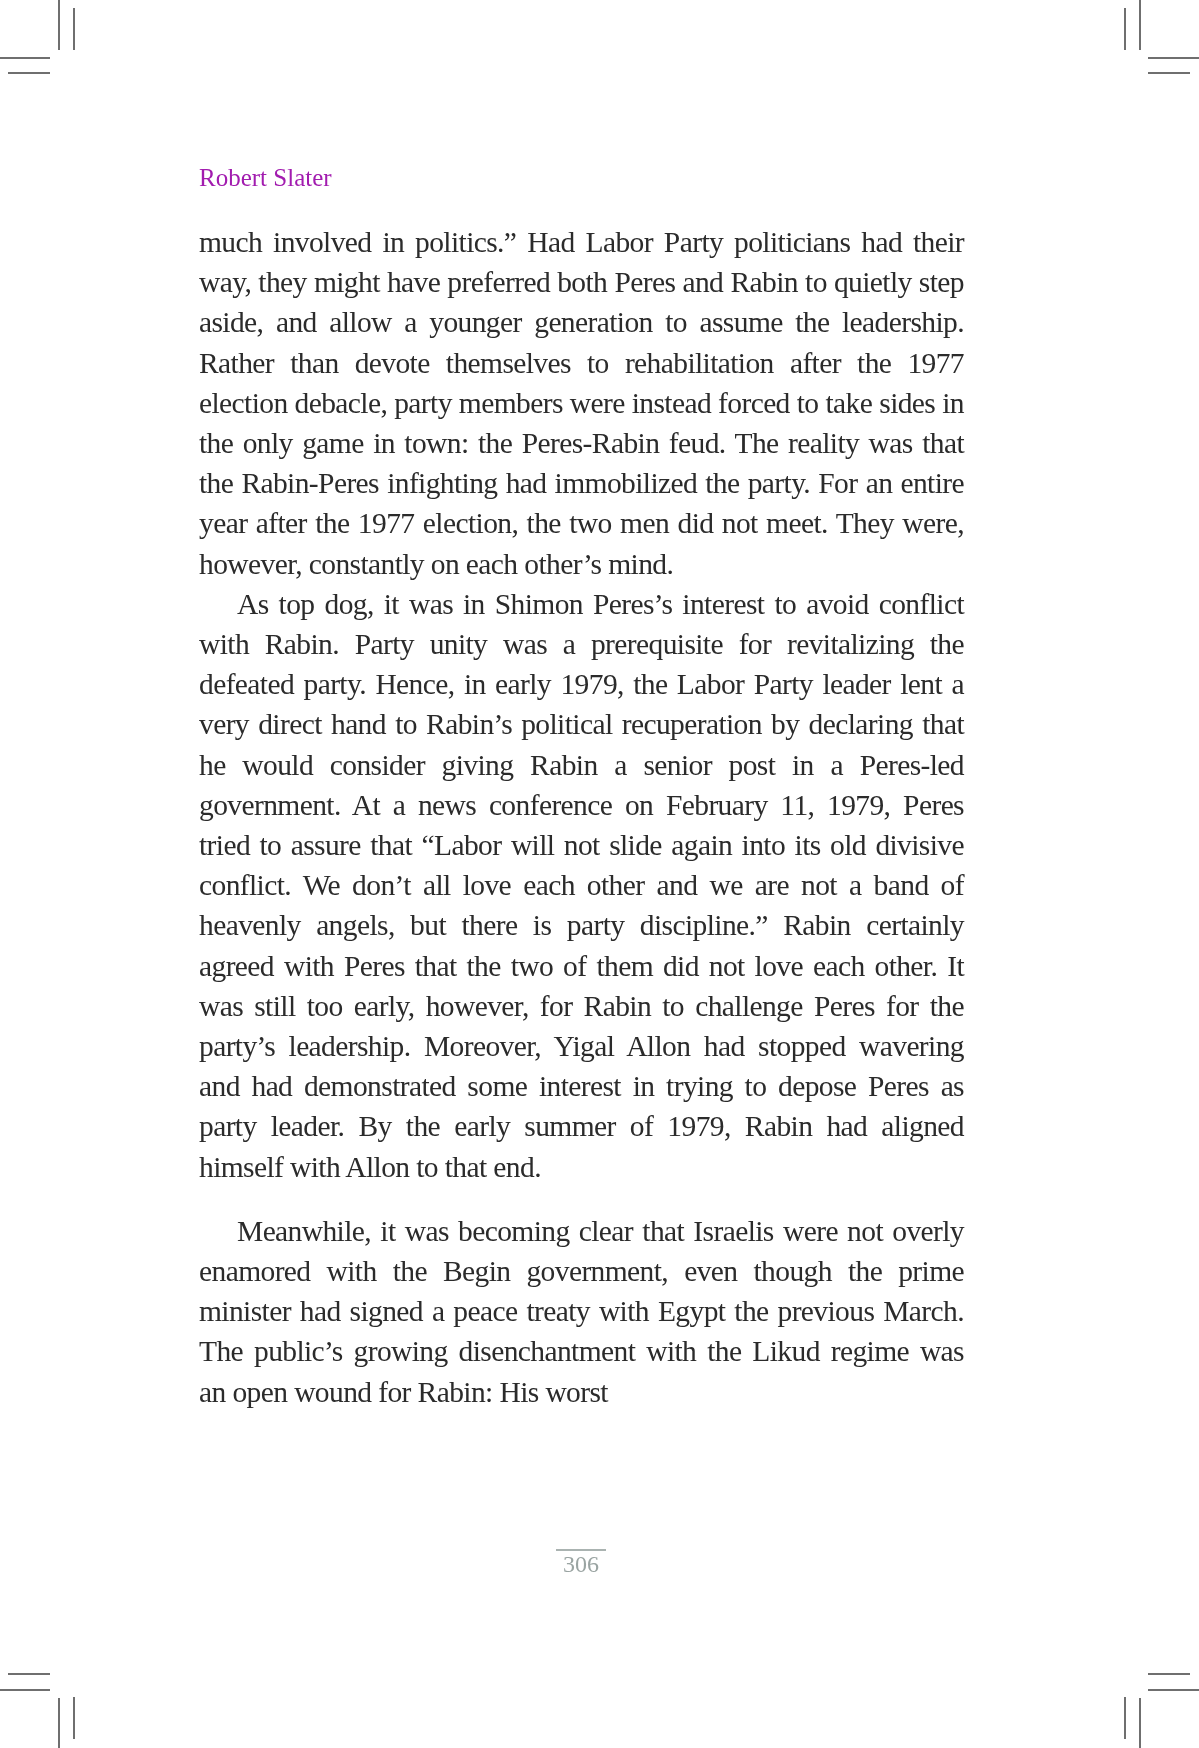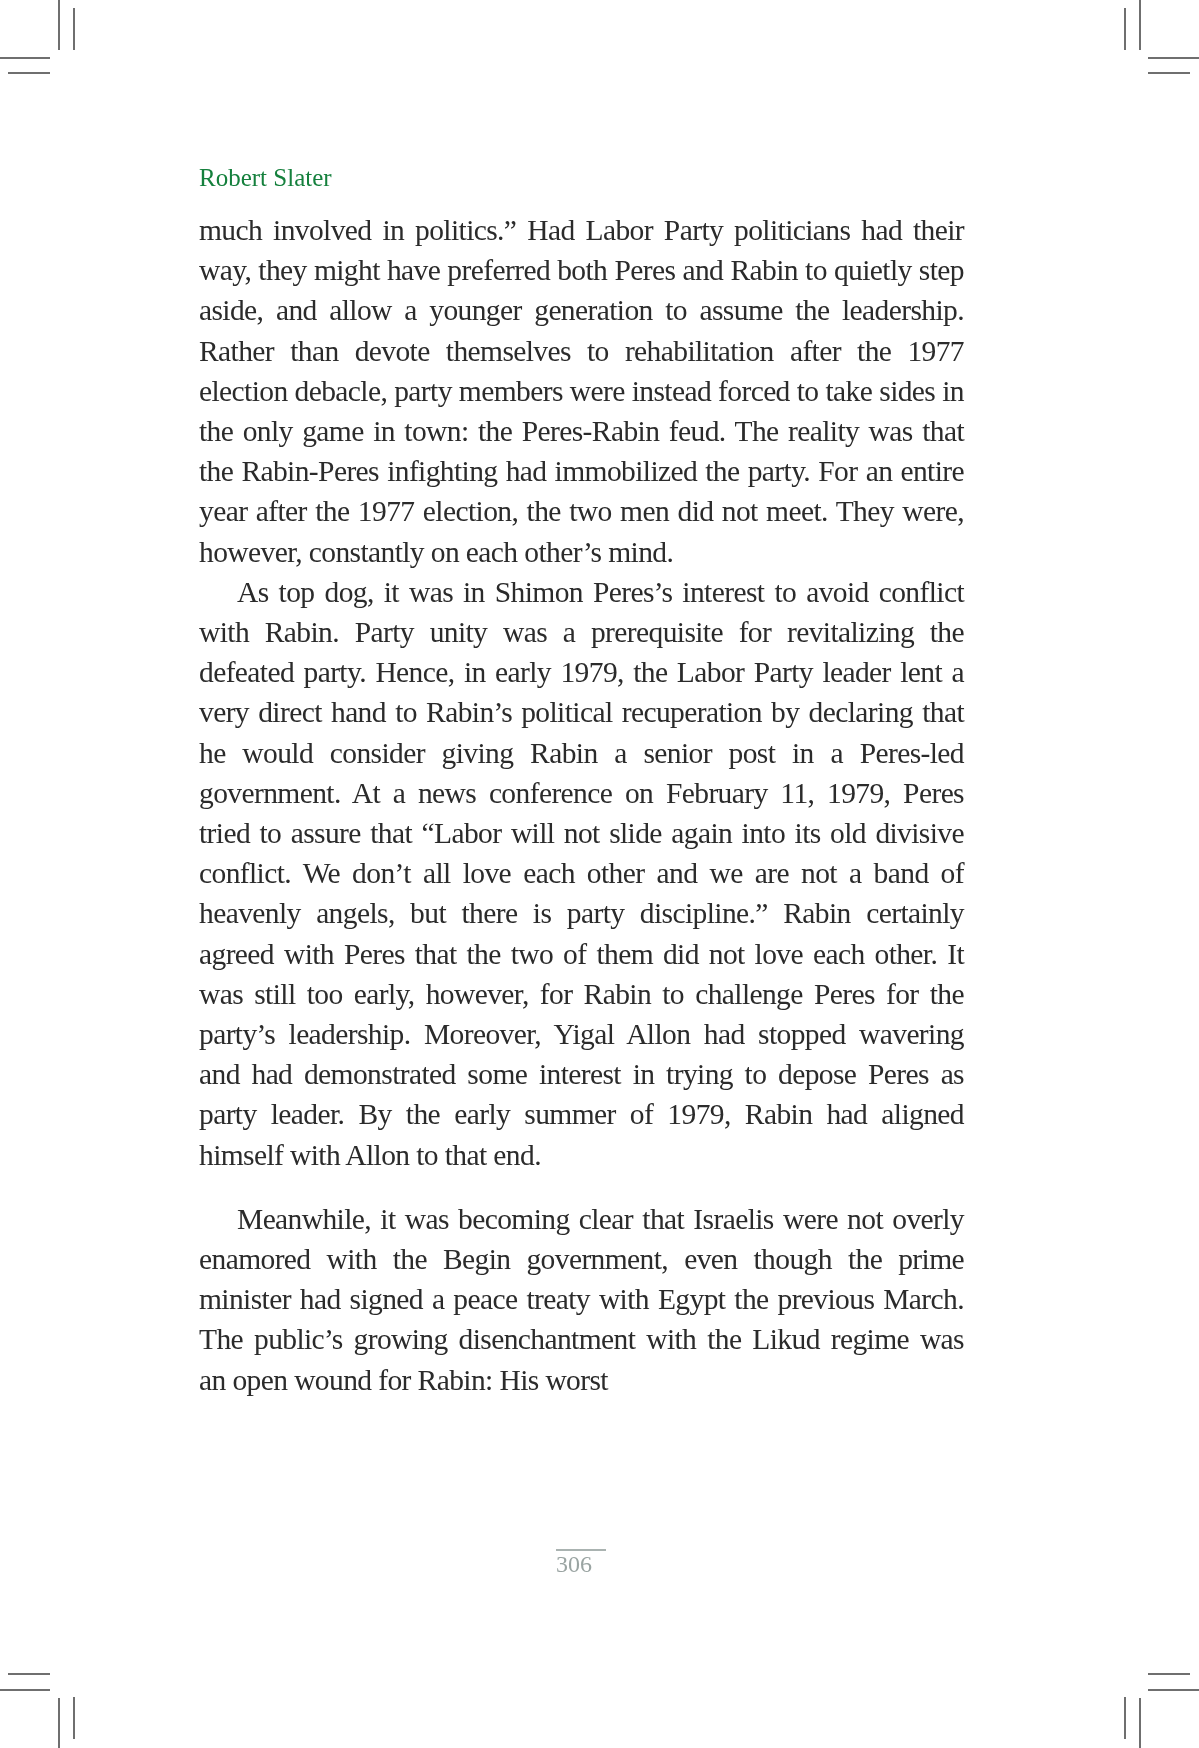--- a/index.html
+++ b/index.html
@@ -1,31 +1,31 @@
 <!DOCTYPE html>
 <html><head>
 <meta charset="utf-8">
 <style>
   html, body { margin: 0; padding: 0; background: #ffffff; }
   body { width: 1199px; height: 1748px; position: relative; overflow: hidden; }
   .mark { position: absolute; background: #6f6f6f; }
   .running-head {
     position: absolute; left: 199px; top: 164px;
-    font-family: "Liberation Serif", serif; font-size: 25px; color: #15803d;
+    font-family: "Liberation Serif", serif; font-size: 25px; color: #a21caf;
   }
   .body-text {
-    position: absolute; left: 199px; top: 210px; width: 765px;
+    position: absolute; left: 199px; top: 222px; width: 765px;
     font-family: "Liberation Serif", serif; font-size: 29.5px; line-height: 40.2px;
     color: #2b2b2b; text-align: justify; letter-spacing: -0.6px; word-spacing: 0px;
   }
   .body-text p { margin: 0; text-indent: 38px; }
   .body-text p.first { text-indent: 0; }
   .body-text p.gap { margin-top: 24px; }
   .folio {
-    position: absolute; left: 556px; top: 1549px; width: 50px; 
+    position: absolute; left: 556px; top: 1549px; width: 50px; text-align: center;
     font-family: "Liberation Serif", serif; font-size: 24px; color: #9aa4a2;
     border-top: 2px solid #aab3b1; padding-top: 1px; line-height: 24px;
   }
 </style>
 </head>
 <body>
 
 <div class="mark" style="left:0;top:57px;width:50px;height:2px;"></div>
 <div class="mark" style="left:8px;top:72px;width:42px;height:2px;"></div>
 <div class="mark" style="left:58px;top:0;width:2px;height:50px;"></div>

